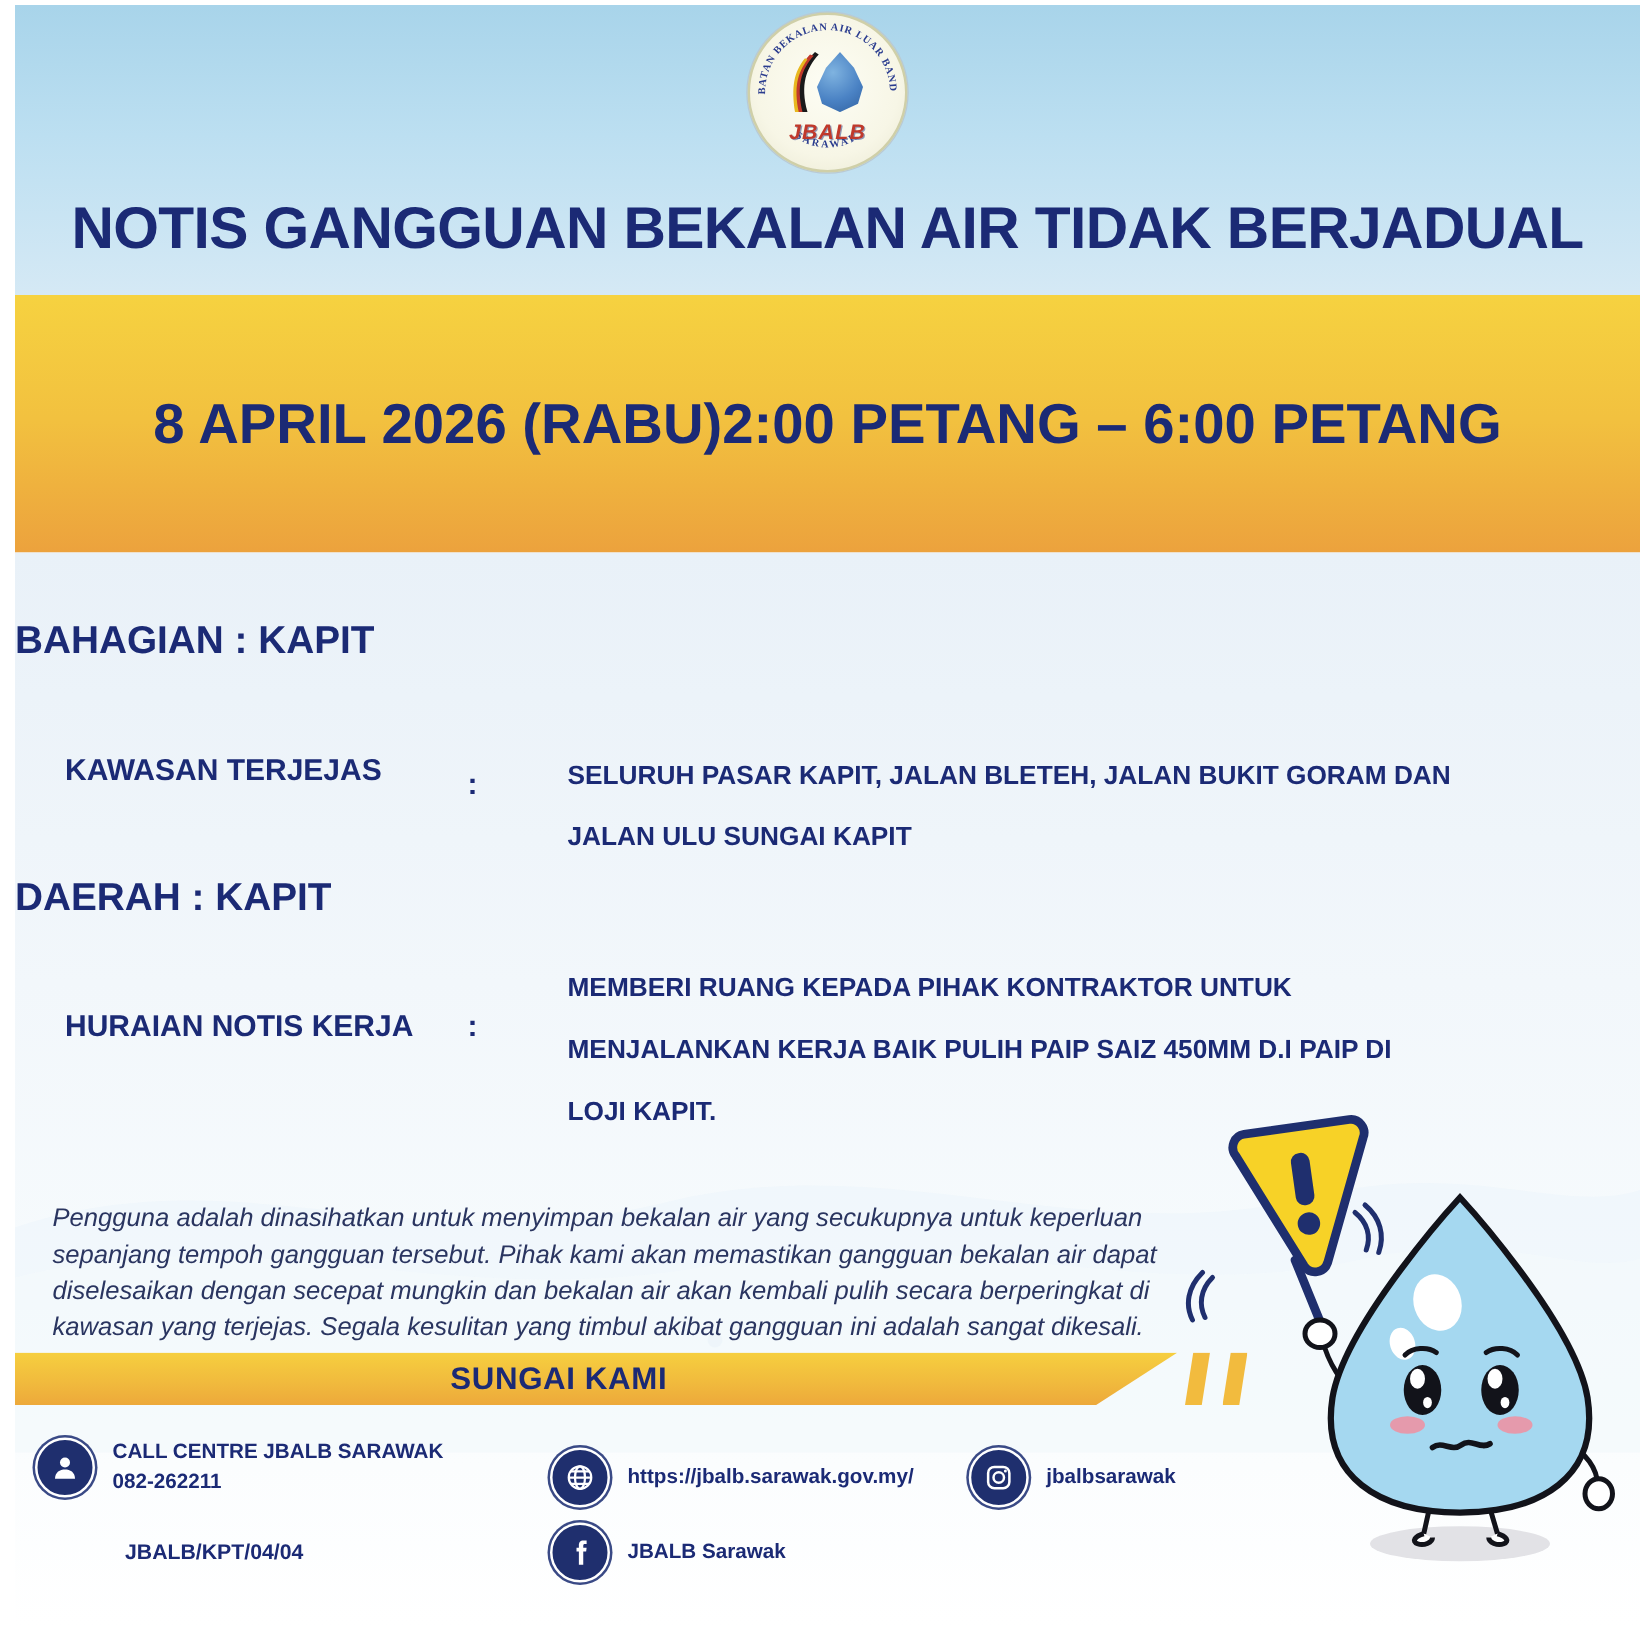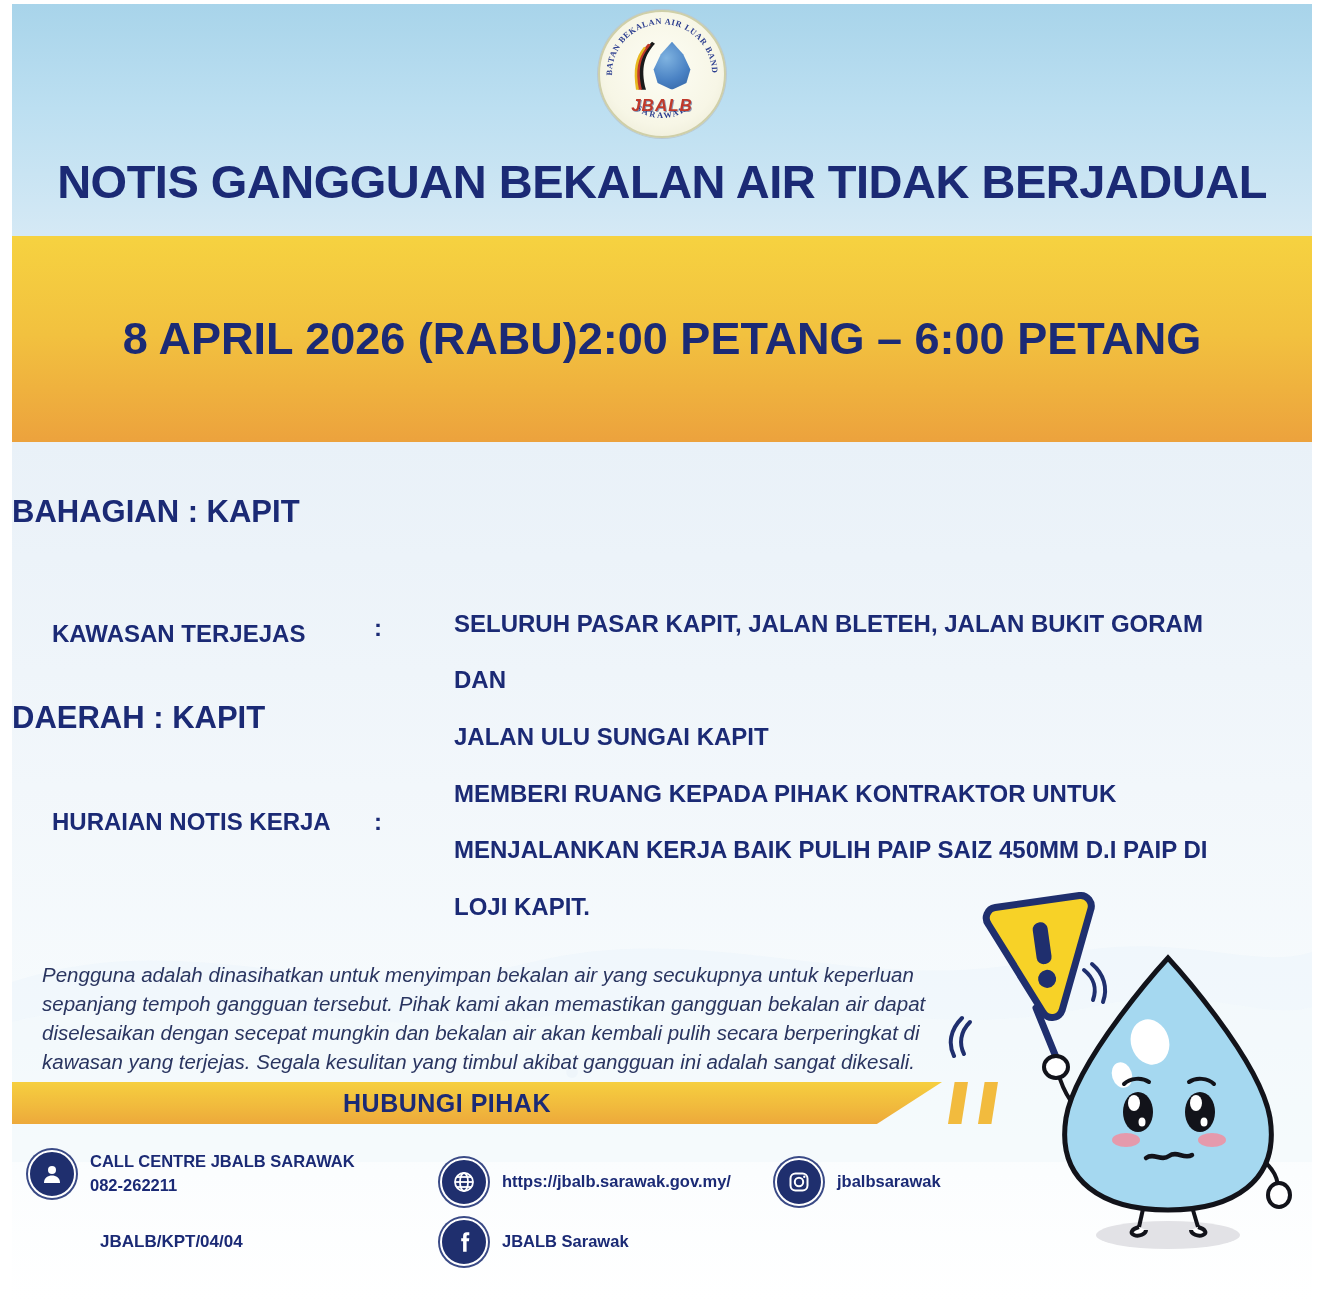--- a/index.html
+++ b/index.html
@@ -161,21 +161,21 @@
     position: absolute;
     left: 362px;
     font-size: 24px;
     font-weight: bold;
     color: #1b2a75;
   }
   .detail-value {
     position: absolute;
     left: 442px;
     width: 760px;
-    font-size: 24px;
+    font-size: 21px;
     font-weight: bold;
     color: #1b2a75;
     line-height: 2.35;
   }
 
   .advisory {
     position: absolute;
     left: 30px;
     top: 518px;
     width: 900px;
@@ -301,21 +301,21 @@
       <circle cx="700" cy="245" r="4" fill="#dceaf4" opacity=".6"></circle>
       <circle cx="840" cy="195" r="5" fill="#dceaf4" opacity=".5"></circle>
     </svg>
 
     <div class="region-row">
       <span>BAHAGIAN : KAPIT</span>
       <span>DAERAH : KAPIT</span>
     </div>
 
     <div class="detail-block" style="top:150px;left:0;right:0;height:130px;">
-      <div class="detail-label" style="top:28px;">KAWASAN TERJEJAS</div>
+      <div class="detail-label" style="top:11px;">KAWASAN TERJEJAS</div>
       <div class="detail-colon" style="top:22px;">:</div>
       <div class="detail-value" style="top:4px;">
         <div>SELURUH PASAR KAPIT, JALAN BLETEH, JALAN BUKIT GORAM DAN</div>
         <div>JALAN ULU SUNGAI KAPIT</div>
       </div>
     </div>
 
     <div class="detail-block" style="top:320px;left:0;right:0;height:180px;">
       <div class="detail-label" style="top:46px;">HURAIAN NOTIS KERJA</div>
       <div class="detail-colon" style="top:46px;">:</div>
@@ -385,21 +385,21 @@
       <path d="M249 192 C256 187 268 188 274 194" stroke="#12131a" stroke-width="4" fill="none" stroke-linecap="round"></path>
     </g>
 
     <ellipse cx="186" cy="250" rx="14" ry="7" fill="#f08fa0" opacity=".85"></ellipse>
     <ellipse cx="272" cy="250" rx="14" ry="7" fill="#f08fa0" opacity=".85"></ellipse>
 
     <path d="M206 268 C214 262 221 272 229 266 C237 260 244 270 252 265" stroke="#12131a" stroke-width="4.5" fill="none" stroke-linecap="round"></path>
   </svg>
 
   <div class="contact-banner">
-    <span class="contact-banner-text">HUBUNGI PIHAK</span>
+    <span class="contact-banner-text">SUNGAI KAMI</span>
   </div>
   <div class="stripe s1"></div>
   <div class="stripe s2"></div>
 
   <div class="contacts">
 
     <div class="contact-item" style="left:28px; top:10px;">
       <span class="c-icon">
         <svg viewBox="0 0 24 24" width="24" height="24" fill="#ffffff">
           <circle cx="12" cy="8" r="4"></circle>

